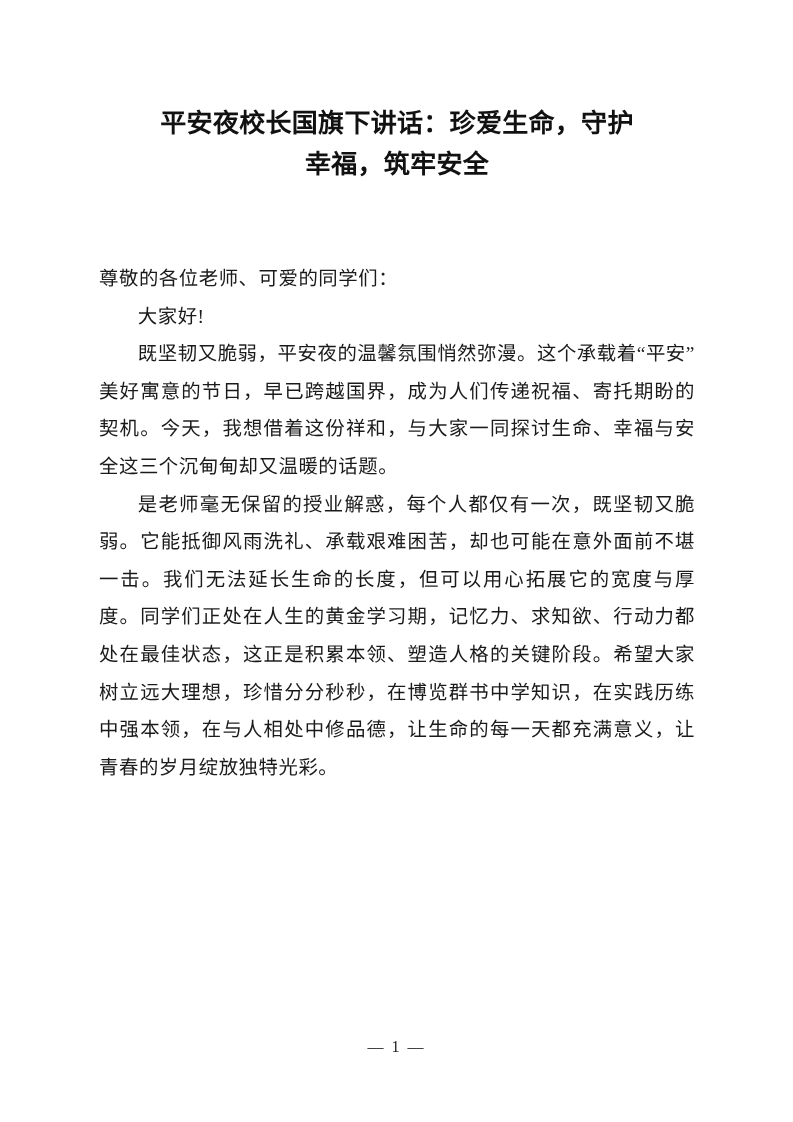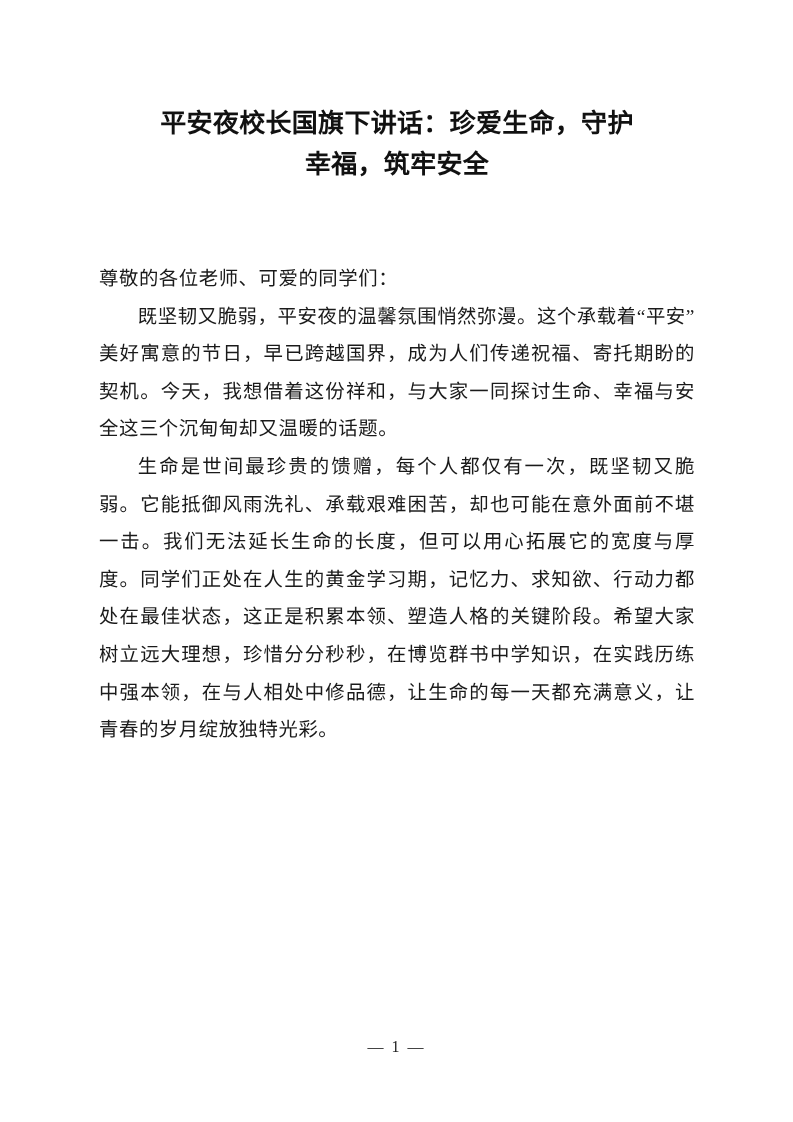--- a/index.html
+++ b/index.html
@@ -101,24 +101,25 @@
 
   <div class="content-area">
 
     <h1 class="doc-title">平安夜校长国旗下讲话：珍爱生命，守护
 幸福，筑牢安全</h1>
 
     <div class="body-text">
 
       <p class="para">尊敬的各位老师、可爱的同学们：</p>
 
+      <p class="para indent">大家好!</p>
 
       <p class="para indent">既坚韧又脆弱，平安夜的温馨氛围悄然弥漫。这个承载着“平安”美好寓意的节日，早已跨越国界，成为人们传递祝福、寄托期盼的契机。今天，我想借着这份祥和，与大家一同探讨生命、幸福与安全这三个沉甸甸却又温暖的话题。</p>
 
-      <p class="para indent">生命是世间最珍贵的馈赠，每个人都仅有一次，既坚韧又脆弱。它能抵御风雨洗礼、承载艰难困苦，却也可能在意外面前不堪一击。我们无法延长生命的长度，但可以用心拓展它的宽度与厚度。同学们正处在人生的黄金学习期，记忆力、求知欲、行动力都处在最佳状态，这正是积累本领、塑造人格的关键阶段。希望大家树立远大理想，珍惜分分秒秒，在博览群书中学知识，在实践历练中强本领，在与人相处中修品德，让生命的每一天都充满意义，让青春的岁月绽放独特光彩。</p>
+      <p class="para indent">是老师毫无保留的授业解惑，每个人都仅有一次，既坚韧又脆弱。它能抵御风雨洗礼、承载艰难困苦，却也可能在意外面前不堪一击。我们无法延长生命的长度，但可以用心拓展它的宽度与厚度。同学们正处在人生的黄金学习期，记忆力、求知欲、行动力都处在最佳状态，这正是积累本领、塑造人格的关键阶段。希望大家树立远大理想，珍惜分分秒秒，在博览群书中学知识，在实践历练中强本领，在与人相处中修品德，让生命的每一天都充满意义，让青春的岁月绽放独特光彩。</p>
 
 
     </div>
   </div>
 
   <div class="page-footer">— 1 —</div>
 
 </div>
 
 </body></html>

